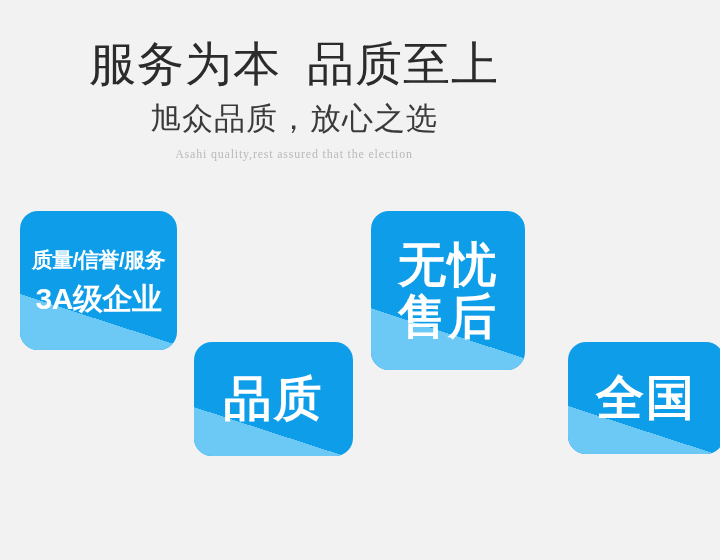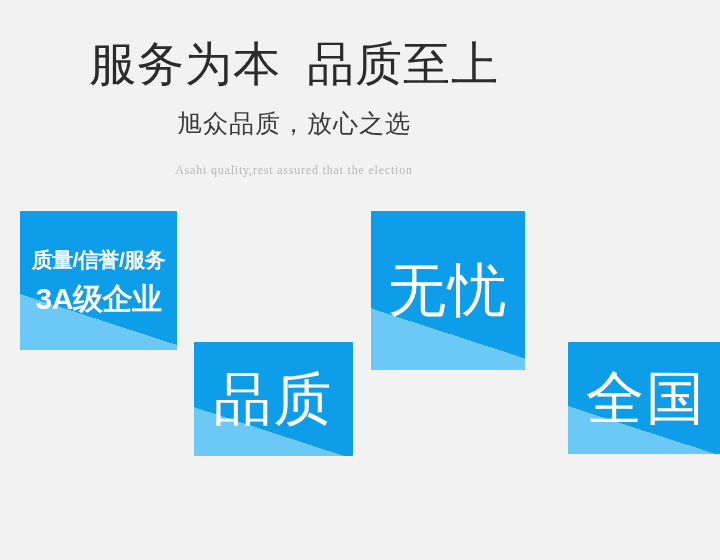--- a/index.html
+++ b/index.html
@@ -32,43 +32,43 @@
     font-weight: 400;
     color: #2b2b2b;
     letter-spacing: 1px;
     white-space: pre;
   }
   .headline .gap {
     display: inline-block;
     width: 26px;
   }
   .subhead {
-    margin: 8px;
+    margin: 0;
     padding-top: 9px;
-    font-size: 25px;
+    font-size: 31px;
     line-height: 1.2;
     font-weight: 400;
     color: #3a3a3a;
     letter-spacing: 1px;
   }
   .eng {
-    margin: 16px;
+    margin: 0;
     padding-top: 9px;
     font-size: 12px;
     line-height: 1.2;
     font-weight: 400;
     color: #b9b9b9;
     font-family: "Liberation Serif", "DejaVu Serif", serif;
     letter-spacing: 0.8px;
   }
 
   
   .card {
     position: absolute;
-    border-radius: 1px;
+    border-radius: 18px;
     overflow: hidden;
     background: #0e9de8;
     box-sizing: border-box;
   }
   
   .card .wedge {
     position: absolute;
     inset: 0;
     background: linear-gradient(
       198deg,
@@ -112,22 +112,22 @@
     font-size: 30px;
     font-weight: bold;
     line-height: 1.15;
     padding-top: 11px;
     letter-spacing: -0.5px;
     white-space: nowrap;
   }
 
   
   .card-duo .duo-line {
-    font-size: 58px;
-    font-weight: normal;
+    font-size: 48px;
+    font-weight: bold;
     line-height: 1.08;
     letter-spacing: 2px;
     white-space: nowrap;
   }
 
   #card-quality {
     left: 194px;
     top: 342px;
     width: 159px;
     height: 114px;
@@ -166,20 +166,21 @@
   <div class="wedge"></div>
   <div class="card-text">
     <div class="duo-line">品质</div>
   </div>
 </div>
 
 <div class="card card-duo" id="card-service">
   <div class="wedge"></div>
   <div class="card-text">
     <div class="duo-line">无忧</div>
+    <div class="duo-line">售后</div>
   </div>
 </div>
 
 <div class="card card-duo" id="card-warranty">
   <div class="wedge"></div>
   <div class="card-text">
     <div class="duo-line">全国</div>
   </div>
 </div>
 

